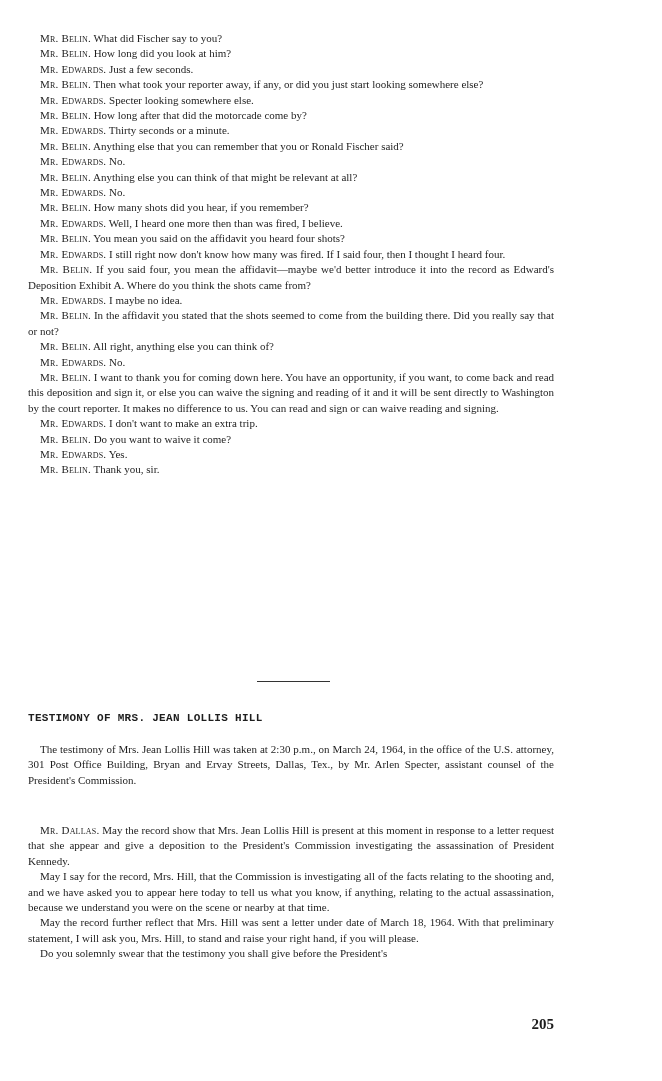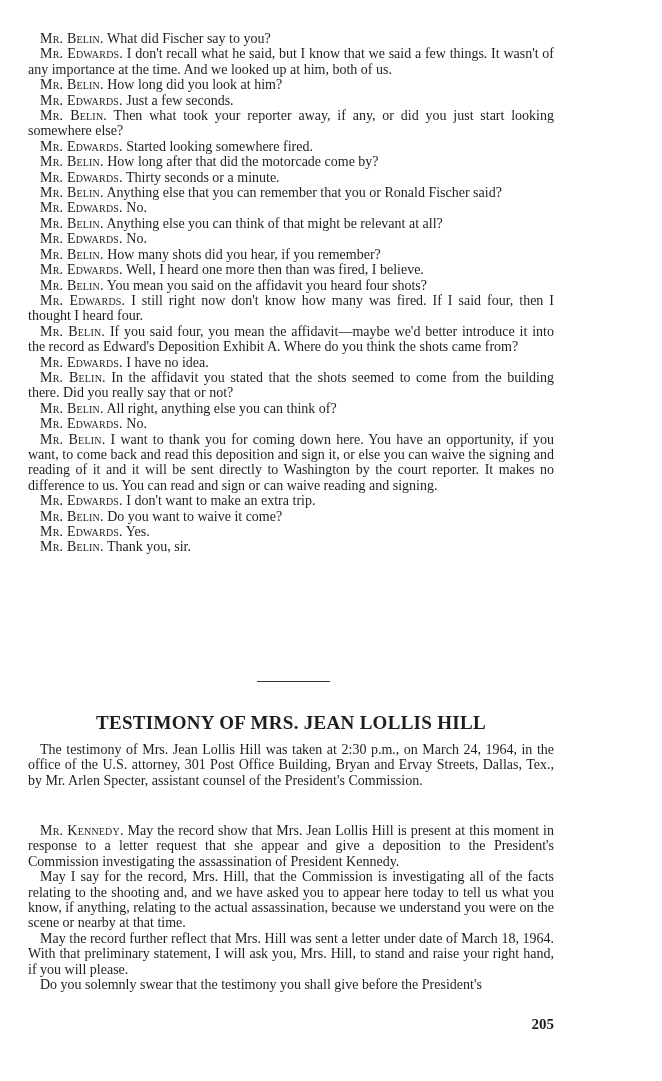--- a/index.html
+++ b/index.html
@@ -1,63 +1,62 @@
 <!DOCTYPE html>
 <html><head>
 <meta charset="utf-8">
 <style>
   html, body { margin: 0; padding: 0; background: #ffffff; }
   body { width: 662px; height: 1081px; position: relative; overflow: hidden;
          font-family: "Liberation Serif", "DejaVu Serif", serif; color: #1e1e1e; }
   .page { position: absolute; left: 28px; top: 0; width: 526px; }
   .block { position: absolute; left: 0; width: 526px; }
-  .p { font-size: 14px; line-height: 15.4px; text-align: justify; text-indent: 12px; margin: 0; }
+  .p { font-size: 11px; line-height: 15.4px; text-align: justify; text-indent: 12px; margin: 0; }
   .sc { font-variant: small-caps; letter-spacing: 0.2px; }
   .rule { position: absolute; left: 229px; width: 73px; height: 1px; background: #333; top: 681px; }
-  .heading { position: absolute; left: 0; width: 526px; top: 712px; text-align: center;
-             font-weight: bold; font-size: 19px; letter-spacing: 0.3px; }
+  .heading { position: absolute; left: 0; width: 526px; top: 712px; 
+             font-weight: bold; font-size: 11px; letter-spacing: 0.3px; font-family: Liberation Mono, monospace; }
   .pagenum { position: absolute; right: 0; top: 1016px; font-size: 15px; font-weight: bold; }
 </style>
 </head>
 <body>
 
 <div class="page">
   <div class="block" id="part1" style="top:31px;">
       <p class="p"><span class="sc">Mr. Belin.</span> <span>What did Fischer say to you?</span></p>
-      <p class="p"><span class="sc">Mr. Edwards.</span> <span>I don't recall what he said, but I know that we said a few things. It wasn't of any importance at the time. And we looked up at him, both of us.</span></p>
       <p class="p"><span class="sc">Mr. Belin.</span> <span>How long did you look at him?</span></p>
       <p class="p"><span class="sc">Mr. Edwards.</span> <span>Just a few seconds.</span></p>
       <p class="p"><span class="sc">Mr. Belin.</span> <span>Then what took your reporter away, if any, or did you just start looking somewhere else?</span></p>
-      <p class="p"><span class="sc">Mr. Edwards.</span> <span>Started looking somewhere fired.</span></p>
+      <p class="p"><span class="sc">Mr. Edwards.</span> <span>Specter looking somewhere else.</span></p>
       <p class="p"><span class="sc">Mr. Belin.</span> <span>How long after that did the motorcade come by?</span></p>
       <p class="p"><span class="sc">Mr. Edwards.</span> <span>Thirty seconds or a minute.</span></p>
       <p class="p"><span class="sc">Mr. Belin.</span> <span>Anything else that you can remember that you or Ronald Fischer said?</span></p>
       <p class="p"><span class="sc">Mr. Edwards.</span> <span>No.</span></p>
       <p class="p"><span class="sc">Mr. Belin.</span> <span>Anything else you can think of that might be relevant at all?</span></p>
       <p class="p"><span class="sc">Mr. Edwards.</span> <span>No.</span></p>
       <p class="p"><span class="sc">Mr. Belin.</span> <span>How many shots did you hear, if you remember?</span></p>
       <p class="p"><span class="sc">Mr. Edwards.</span> <span>Well, I heard one more then than was fired, I believe.</span></p>
       <p class="p"><span class="sc">Mr. Belin.</span> <span>You mean you said on the affidavit you heard four shots?</span></p>
       <p class="p"><span class="sc">Mr. Edwards.</span> <span>I still right now don't know how many was fired. If I said four, then I thought I heard four.</span></p>
       <p class="p"><span class="sc">Mr. Belin.</span> <span>If you said four, you mean the affidavit—maybe we'd better introduce it into the record as Edward's Deposition Exhibit A. Where do you think the shots came from?</span></p>
-      <p class="p"><span class="sc">Mr. Edwards.</span> <span>I have no idea.</span></p>
+      <p class="p"><span class="sc">Mr. Edwards.</span> <span>I maybe no idea.</span></p>
       <p class="p"><span class="sc">Mr. Belin.</span> <span>In the affidavit you stated that the shots seemed to come from the building there. Did you really say that or not?</span></p>
       <p class="p"><span class="sc">Mr. Belin.</span> <span>All right, anything else you can think of?</span></p>
       <p class="p"><span class="sc">Mr. Edwards.</span> <span>No.</span></p>
       <p class="p"><span class="sc">Mr. Belin.</span> <span>I want to thank you for coming down here. You have an opportunity, if you want, to come back and read this deposition and sign it, or else you can waive the signing and reading of it and it will be sent directly to Washington by the court reporter. It makes no difference to us. You can read and sign or can waive reading and signing.</span></p>
       <p class="p"><span class="sc">Mr. Edwards.</span> <span>I don't want to make an extra trip.</span></p>
       <p class="p"><span class="sc">Mr. Belin.</span> <span>Do you want to waive it come?</span></p>
       <p class="p"><span class="sc">Mr. Edwards.</span> <span>Yes.</span></p>
       <p class="p"><span class="sc">Mr. Belin.</span> <span>Thank you, sir.</span></p>
     </div>
   <div class="rule"></div>
   <div class="heading">TESTIMONY OF MRS. JEAN LOLLIS HILL</div>
   <div class="block" style="top:742px;">
     <p class="p">The testimony of Mrs. Jean Lollis Hill was taken at 2:30 p.m., on March 24, 1964, in the office of the U.S. attorney, 301 Post Office Building, Bryan and Ervay Streets, Dallas, Tex., by Mr. Arlen Specter, assistant counsel of the President's Commission.</p>
   </div>
   <div class="block" id="part2" style="top:823px;">
-      <p class="p"><span class="sc">Mr. Kennedy.</span> <span>May the record show that Mrs. Jean Lollis Hill is present at this moment in response to a letter request that she appear and give a deposition to the President's Commission investigating the assassination of President Kennedy.</span></p>
+      <p class="p"><span class="sc">Mr. Dallas.</span> <span>May the record show that Mrs. Jean Lollis Hill is present at this moment in response to a letter request that she appear and give a deposition to the President's Commission investigating the assassination of President Kennedy.</span></p>
       <p class="p"><span>May I say for the record, Mrs. Hill, that the Commission is investigating all of the facts relating to the shooting and, and we have asked you to appear here today to tell us what you know, if anything, relating to the actual assassination, because we understand you were on the scene or nearby at that time.</span></p>
       <p class="p"><span>May the record further reflect that Mrs. Hill was sent a letter under date of March 18, 1964. With that preliminary statement, I will ask you, Mrs. Hill, to stand and raise your right hand, if you will please.</span></p>
       <p class="p"><span>Do you solemnly swear that the testimony you shall give before the President's</span></p>
     </div>
   <div class="pagenum">205</div>
 </div>
 
 </body></html>

